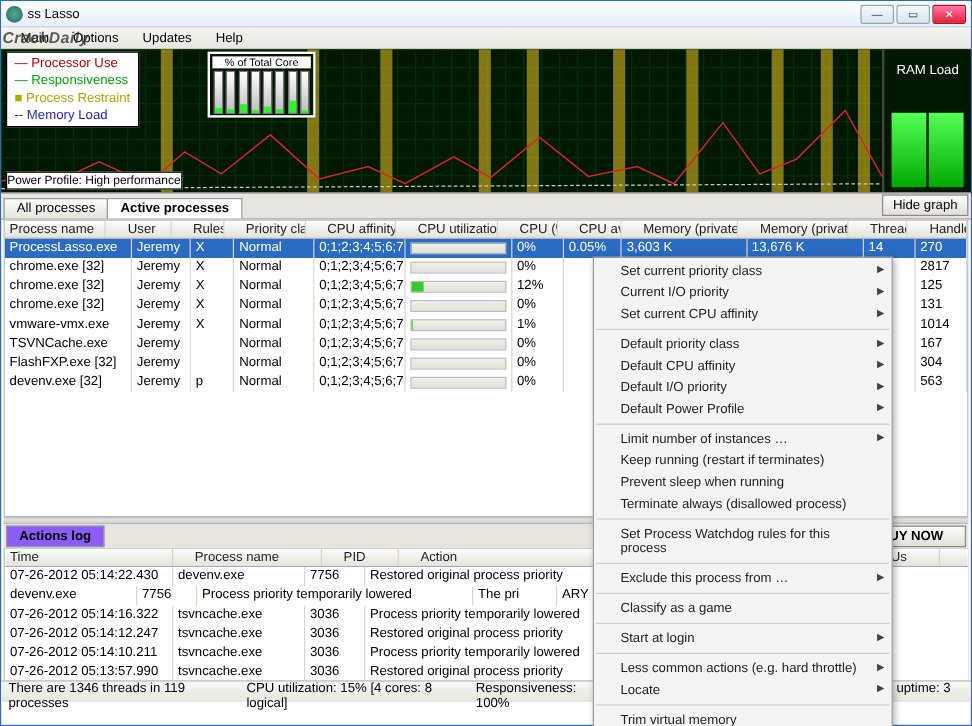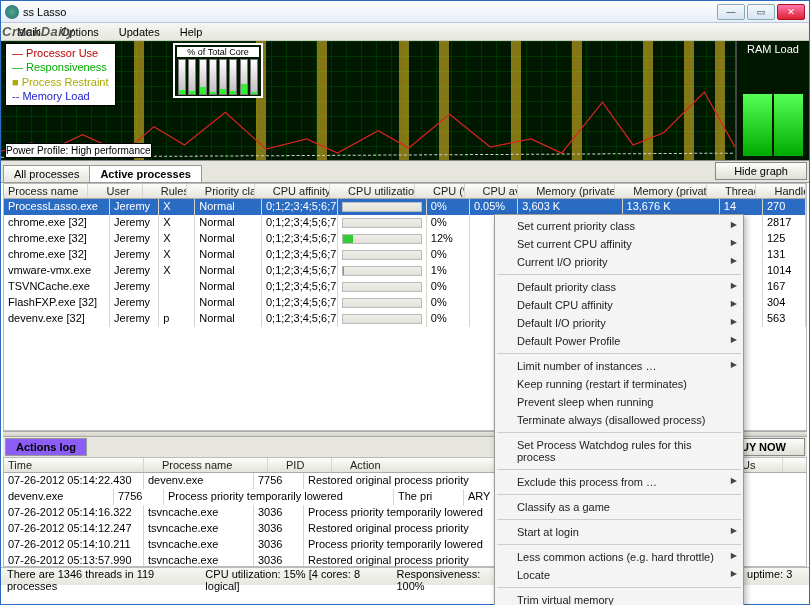--- a/index.html
+++ b/index.html
@@ -19,27 +19,27 @@
 .graph-grid { position:absolute; inset:0; background-image: linear-gradient(#003400 1px, transparent 1px), linear-gradient(90deg, #003400 1px, transparent 1px); background-size: 15px 15px; }
 .legend { position: absolute; top: 2px; left: 4px; background: #fff; border: 1px solid #000; padding: 2px 6px; font-size: 10px; line-height: 1.3; }
 .legend .lp { color:#b00; } .legend .lr { color:#0a0; } .legend .ly { color:#aa0; } .legend .lm { color:#22c; }
 .totalcore { position:absolute; top:2px; left:172px; width:90px; height:55px; border:2px solid #fff; background:#001800; padding:2px; }
 .totalcore-label { background:#fff; font-size:9px; text-align:center; margin-bottom:2px;}
 .totalcore-bars { display:flex; justify-content:space-around; height:36px; align-items:flex-end;}
 .tcbar { width:8px; background:linear-gradient(#fff,#bbb); border:1px solid #777; display:flex; align-items:flex-end;}
 .tcfill { width:100%; background:#3e3;}
 .redline { position:absolute; inset:0; }
 .powerprofile { position:absolute; bottom:2px; left:4px; background:#fff; border:1px solid #000; padding:1px 0; font-size:10px;}
-.ramload { width:74px; background:#001800; border-left:2px solid #444; text-align:center; color:#fff; font-size:10px; padding-top:2px; position:relative;}
+.ramload { width:74px; background:#001800; border-left:2px solid #444; text-align:center; color:#fff; font-size:10px; padding-top:12px; position:relative;}
 .ramload-bars { position:absolute; bottom:4px; left:6px; right:6px; top:18px; display:flex; gap:2px; align-items:flex-end;}
 .rlbar { flex:1; height:64%; background:linear-gradient(#5f5,#0a0);}
 .tabbar { height: 22px; background: #e6e6df; border-bottom: 1px solid #999; display: flex; align-items: flex-end; padding: 0 2px; }
 .tab { border: 1px solid #999; border-bottom:none; padding: 2px 10px; background: linear-gradient(#fdfdfa,#e6e6df); margin-right: -1px; cursor:pointer; }
 .tab.active { background: #fff; font-weight: bold; }
-.hidegraph { margin-left: auto; border:1px solid #888; background:linear-gradient(#fdfdfa,#e0e0d8); padding:2px 18px; cursor:pointer; margin-bottom:2px; }
+.hidegraph { margin-left: auto; border:1px solid #888; background:linear-gradient(#fdfdfa,#e0e0d8); padding:2px 8px; cursor:pointer; margin-bottom:2px; }
 .grid { flex:1; overflow:auto; background:#fff; border:1px solid #bbb; margin:0 2px; position:relative;}
 .ghead, .row { display:flex; }
 .ghead { background: linear-gradient(#fdfdfa,#e4e4dc); border-bottom:1px solid #aaa; position:sticky; top:0;gap:14px; }
 .cell, .hcell { padding: 1px 4px; border-right:1px solid #d6d6cc; white-space:nowrap; overflow:hidden; }
 .hcell { font-weight:normal; color:#222; }
 .c-pn{width:120px}.c-us{width:55px}.c-ru{width:40px}.c-pc{width:75px}.c-ca{width:86px}.c-cg{width:100px}.c-cp{width:48px}.c-cv{width:54px}.c-mw{width:118px}.c-mb{width:110px}.c-th{width:48px}.c-hn{width:48px}
 .row { height:16px; }
 .row.sel { background:#2a6bc4; color:#fff; }
 .cpubar { height:10px; margin-top:2px; background:linear-gradient(#f0f0ea,#e0e0d8); border:1px solid #bbb; position:relative;}
 .cpubar .fill{ position:absolute; left:0; top:0; bottom:0; background:#3c3;}
@@ -392,22 +392,22 @@
     <span>There are 1346 threads in 119 processes</span>
     <span>CPU utilization: 15% [4 cores: 8 logical]</span>
     <span>Responsiveness: 100%</span>
     <span>RAM load: 39% of 16 GB usable RAM</span>
     <span>System uptime: 3 days</span>
   </div>
 </div>
 
 <div class="ctxmenu" id="ctx">
     <div class="mi arrow">Set current priority class</div>
+    <div class="mi arrow">Current I/O priority</div>
     <div class="mi arrow">Set current CPU affinity</div>
-    <div class="mi arrow">Current I/O priority</div>
     <div class="sep"></div>
     <div class="mi arrow">Default priority class</div>
     <div class="mi arrow">Default CPU affinity</div>
     <div class="mi arrow">Default I/O priority</div>
     <div class="mi arrow">Default Power Profile</div>
     <div class="sep"></div>
     <div class="mi arrow">Limit number of instances …</div>
     <div class="mi">Keep running (restart if terminates)</div>
     <div class="mi">Prevent sleep when running</div>
     <div class="mi">Terminate always (disallowed process)</div>

